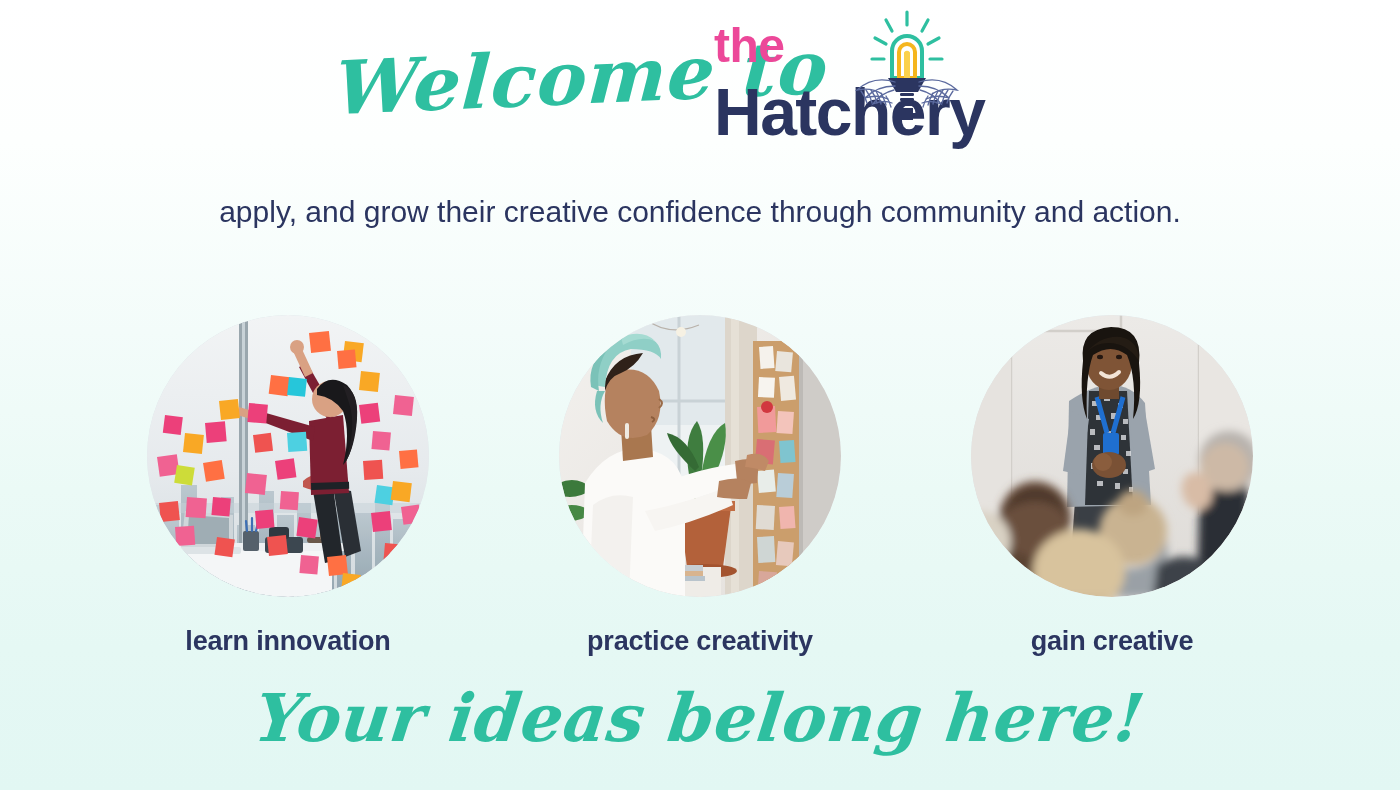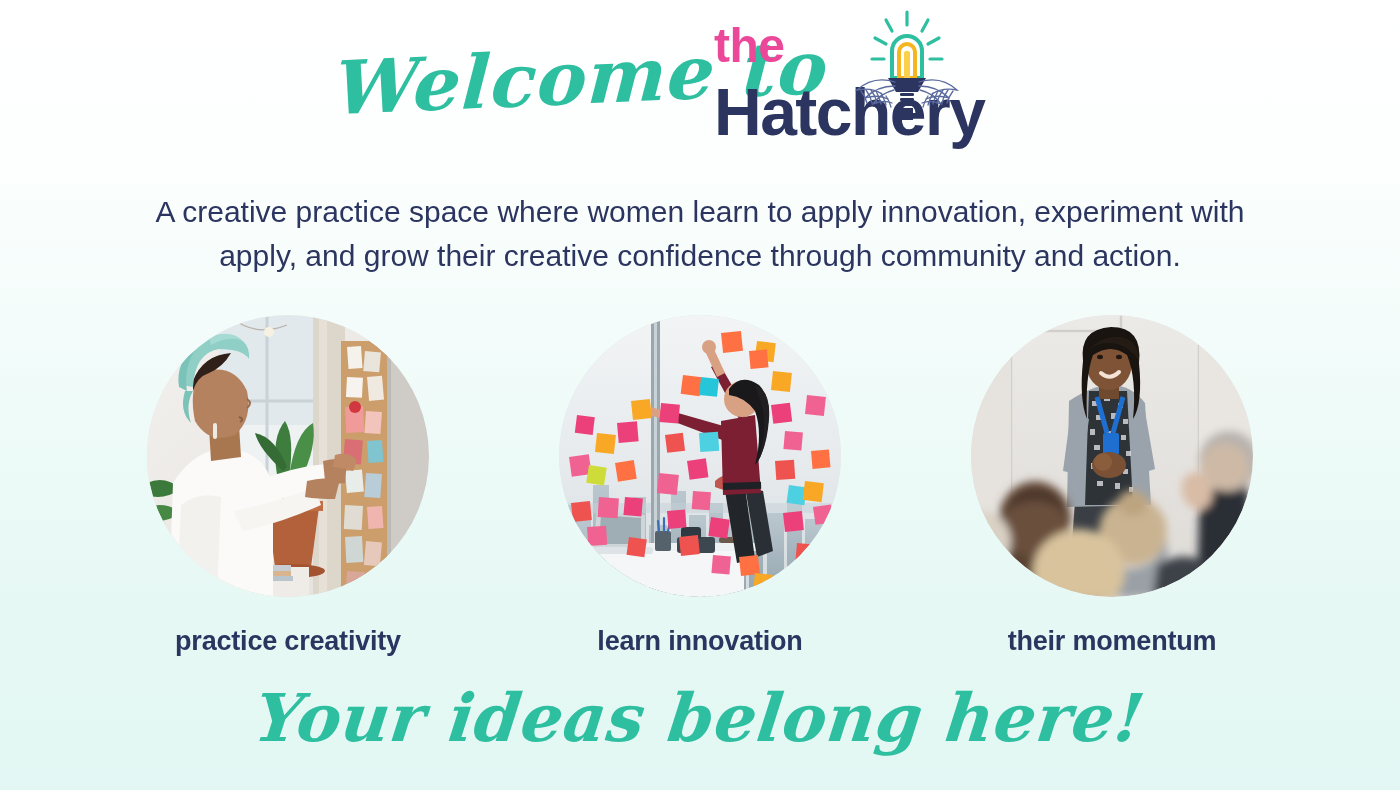--- a/index.html
+++ b/index.html
@@ -218,136 +218,24 @@
           <path d="M95 82 C92 86 90 90 89 95"></path>
           <path d="M90 83 C88 87 86 91 85 96"></path>
           <path d="M85 85 C83 89 81 93 80 97"></path>
           <path d="M80 88 C78 91 76 95 75 99"></path>
         </g>
       </svg>
     </div>
   </div>
 
   <div class="subtitle">
-    <div>A creative practice space where women learn to apply innovation, experiment with</div>
     <div>apply, and grow their creative confidence through community and action.</div>
   </div>
 
   <div class="cards">
-
-    <div class="card">
-      <div class="photo-circle">
-        <svg viewBox="0 0 282 282" xmlns="http://www.w3.org/2000/svg">
-          <defs>
-            <clipPath id="c2">
-                <circle cx="141" cy="141" r="141"></circle>
-              </clipPath>
-            <linearGradient id="wall2" x1="0" y1="0" x2="1" y2="1">
-              <stop offset="0%" stop-color="#f3f1ee"></stop>
-              <stop offset="100%" stop-color="#e3dfdb"></stop>
-            </linearGradient>
-          </defs>
-          <g clip-path="url(#c2)">
-            <rect width="282" height="282" fill="url(#wall2)"></rect>
-
-            <rect x="72" y="0" width="96" height="220" fill="#eef2f3"></rect>
-            <rect x="72" y="0" width="96" height="110" fill="#e2e9ec"></rect>
-            <g stroke="#c9d2d6" stroke-width="3" fill="none">
-              <line x1="72" y1="86" x2="168" y2="86"></line>
-              <line x1="72" y1="170" x2="168" y2="170"></line>
-              <line x1="120" y1="0" x2="120" y2="220"></line>
-            </g>
-            <rect x="68" y="212" width="104" height="10" fill="#ded9d3"></rect>
-
-            <g stroke="#b9b2aa" stroke-width="1.2" fill="none">
-              <path d="M86 4 Q110 22 140 10"></path>
-            </g>
-            <circle cx="122" cy="17" r="5" fill="#f6f1e3"></circle>
-
-            <rect x="166" y="0" width="32" height="282" fill="#ddd6cb"></rect>
-            <rect x="172" y="0" width="8" height="282" fill="#e8e2d8" opacity="0.8"></rect>
-
-            <rect x="236" y="0" width="46" height="282" fill="#cfccc8"></rect>
-            <rect x="236" y="0" width="8" height="282" fill="#bdbab6"></rect>
-
-            <rect x="194" y="26" width="46" height="256" fill="#cfa271"></rect>
-            <rect x="194" y="26" width="46" height="256" fill="#c79a68" opacity="0.5"></rect>
-
-            <g>
-              <rect x="200" y="32" width="14" height="22" fill="#f5f2ec" transform="rotate(-4 200 32)"></rect>
-              <rect x="218" y="36" width="16" height="20" fill="#e9e5dd" transform="rotate(5 218 36)"></rect>
-              <rect x="200" y="62" width="16" height="20" fill="#f7f4ef" transform="rotate(3 200 62)"></rect>
-              <rect x="220" y="62" width="15" height="24" fill="#efe9e0" transform="rotate(-5 220 62)"></rect>
-              <rect x="198" y="92" width="18" height="26" fill="#f19a9a" transform="rotate(-3 198 92)"></rect>
-              <rect x="219" y="96" width="16" height="22" fill="#f3c4bb" transform="rotate(4 219 96)"></rect>
-              <rect x="198" y="124" width="18" height="24" fill="#d96e74" transform="rotate(5 198 124)"></rect>
-              <rect x="220" y="126" width="15" height="22" fill="#7fc4cf" transform="rotate(-4 220 126)"></rect>
-              <rect x="198" y="156" width="17" height="22" fill="#e8ede9" transform="rotate(-5 198 156)"></rect>
-              <rect x="219" y="158" width="16" height="24" fill="#b9cdd8" transform="rotate(4 219 158)"></rect>
-              <rect x="198" y="190" width="18" height="24" fill="#e0dbd3" transform="rotate(3 198 190)"></rect>
-              <rect x="220" y="192" width="15" height="22" fill="#f0b5ae" transform="rotate(-4 220 192)"></rect>
-              <rect x="198" y="222" width="17" height="26" fill="#cfd6d4" transform="rotate(-3 198 222)"></rect>
-              <rect x="219" y="226" width="16" height="24" fill="#e7c9bc" transform="rotate(5 219 226)"></rect>
-              <rect x="200" y="256" width="18" height="24" fill="#d8a79a" transform="rotate(4 200 256)"></rect>
-            </g>
-            <circle cx="208" cy="92" r="6" fill="#d1373f"></circle>
-
-            <g>
-              <path d="M130 160 Q124 122 138 106 Q148 122 142 162 Z" fill="#3f7d3f"></path>
-              <path d="M142 162 Q148 118 166 108 Q170 132 154 164 Z" fill="#4a8f48"></path>
-              <path d="M136 156 Q112 134 108 118 Q128 122 140 152 Z" fill="#356b35"></path>
-              <rect x="134" y="158" width="4" height="34" fill="#5d8a4c"></rect>
-              <path d="M120 192 L172 192 L164 252 L128 252 Z" fill="#b3613a"></path>
-              <path d="M116 186 L176 186 L176 196 L116 196 Z" fill="#c26d44"></path>
-              <ellipse cx="146" cy="256" rx="32" ry="7" fill="#a3532f"></ellipse>
-            </g>
-
-            <g>
-              <path d="M0 168 Q18 160 34 174 Q16 186 0 180 Z" fill="#3c7a3c"></path>
-              <path d="M0 192 Q20 186 34 198 Q16 210 0 204 Z" fill="#478845"></path>
-            </g>
-
-            <rect x="92" y="252" width="70" height="30" fill="#efece7"></rect>
-            <rect x="96" y="250" width="48" height="6" fill="#c7cdd2"></rect>
-            <rect x="98" y="256" width="46" height="5" fill="#d8b48f"></rect>
-            <rect x="96" y="261" width="50" height="5" fill="#b9c4cc"></rect>
-
-            <g>
-
-              <path d="M22 282 L26 168 Q50 130 86 134 Q122 140 126 176 L126 282 Z" fill="#fbfaf8"></path>
-              <path d="M34 190 Q52 176 74 182 L70 282 L30 282 Z" fill="#f3f1ee"></path>
-
-              <path d="M96 172 Q140 152 186 148 L190 168 Q146 178 104 196 Z" fill="#fbfaf8"></path>
-              <path d="M176 146 Q192 142 200 146 L198 168 Q184 170 178 166 Z" fill="#b5825f"></path>
-              <path d="M188 140 Q204 136 210 146 L206 156 Q192 152 186 152 Z" fill="#c08a66"></path>
-
-              <path d="M86 196 Q128 188 168 172 L174 190 Q134 208 96 216 Z" fill="#f7f5f2"></path>
-              <path d="M160 166 Q182 160 192 168 L188 184 Q170 184 158 182 Z" fill="#b5825f"></path>
-
-              <path d="M62 112 L92 110 L94 142 L64 146 Z" fill="#a9774f"></path>
-
-              <path d="M52 58 Q86 46 100 76 Q106 104 88 120 Q62 130 48 106 Q42 78 52 58 Z" fill="#b5825f"></path>
-
-              <path d="M100 84 Q106 88 100 93" fill="none" stroke="#9a6a46" stroke-width="2"></path>
-              <path d="M92 102 Q98 104 93 107" fill="none" stroke="#8c5e3d" stroke-width="2"></path>
-
-              <path d="M46 66 Q56 40 84 38 Q76 52 62 58 Q50 62 46 76 Z" fill="#2f2119"></path>
-
-              <path d="M34 70 Q30 30 70 22 Q104 18 102 44 Q96 34 72 34 Q48 38 46 72 Z" fill="#8fcfc6"></path>
-              <path d="M32 72 Q28 46 50 32 Q36 52 40 76 Z" fill="#7bc2b8"></path>
-              <path d="M62 22 Q84 14 96 26 Q82 20 64 30 Z" fill="#a5dbd2"></path>
-              <path d="M38 76 Q32 96 44 108 Q38 90 46 76 Z" fill="#7bc2b8"></path>
-
-              <rect x="66" y="108" width="4" height="16" rx="2" fill="#efeae2"></rect>
-            </g>
-          </g>
-        </svg>
-      </div>
-      <div class="card-label">practice creativity</div>
-    </div>
 
     <div class="card">
       <div class="photo-circle">
         <svg viewBox="0 0 282 282" xmlns="http://www.w3.org/2000/svg">
           <defs>
             <clipPath id="c1">
                 <circle cx="141" cy="141" r="141"></circle>
               </clipPath>
             <linearGradient id="sky1" x1="0" y1="0" x2="0" y2="1">
               <stop offset="0%" stop-color="#f2f4f5"></stop>
@@ -471,20 +359,131 @@
           </g>
         </svg>
       </div>
       <div class="card-label">learn innovation</div>
     </div>
 
     <div class="card">
       <div class="photo-circle">
         <svg viewBox="0 0 282 282" xmlns="http://www.w3.org/2000/svg">
           <defs>
+            <clipPath id="c2">
+                <circle cx="141" cy="141" r="141"></circle>
+              </clipPath>
+            <linearGradient id="wall2" x1="0" y1="0" x2="1" y2="1">
+              <stop offset="0%" stop-color="#f3f1ee"></stop>
+              <stop offset="100%" stop-color="#e3dfdb"></stop>
+            </linearGradient>
+          </defs>
+          <g clip-path="url(#c2)">
+            <rect width="282" height="282" fill="url(#wall2)"></rect>
+
+            <rect x="72" y="0" width="96" height="220" fill="#eef2f3"></rect>
+            <rect x="72" y="0" width="96" height="110" fill="#e2e9ec"></rect>
+            <g stroke="#c9d2d6" stroke-width="3" fill="none">
+              <line x1="72" y1="86" x2="168" y2="86"></line>
+              <line x1="72" y1="170" x2="168" y2="170"></line>
+              <line x1="120" y1="0" x2="120" y2="220"></line>
+            </g>
+            <rect x="68" y="212" width="104" height="10" fill="#ded9d3"></rect>
+
+            <g stroke="#b9b2aa" stroke-width="1.2" fill="none">
+              <path d="M86 4 Q110 22 140 10"></path>
+            </g>
+            <circle cx="122" cy="17" r="5" fill="#f6f1e3"></circle>
+
+            <rect x="166" y="0" width="32" height="282" fill="#ddd6cb"></rect>
+            <rect x="172" y="0" width="8" height="282" fill="#e8e2d8" opacity="0.8"></rect>
+
+            <rect x="236" y="0" width="46" height="282" fill="#cfccc8"></rect>
+            <rect x="236" y="0" width="8" height="282" fill="#bdbab6"></rect>
+
+            <rect x="194" y="26" width="46" height="256" fill="#cfa271"></rect>
+            <rect x="194" y="26" width="46" height="256" fill="#c79a68" opacity="0.5"></rect>
+
+            <g>
+              <rect x="200" y="32" width="14" height="22" fill="#f5f2ec" transform="rotate(-4 200 32)"></rect>
+              <rect x="218" y="36" width="16" height="20" fill="#e9e5dd" transform="rotate(5 218 36)"></rect>
+              <rect x="200" y="62" width="16" height="20" fill="#f7f4ef" transform="rotate(3 200 62)"></rect>
+              <rect x="220" y="62" width="15" height="24" fill="#efe9e0" transform="rotate(-5 220 62)"></rect>
+              <rect x="198" y="92" width="18" height="26" fill="#f19a9a" transform="rotate(-3 198 92)"></rect>
+              <rect x="219" y="96" width="16" height="22" fill="#f3c4bb" transform="rotate(4 219 96)"></rect>
+              <rect x="198" y="124" width="18" height="24" fill="#d96e74" transform="rotate(5 198 124)"></rect>
+              <rect x="220" y="126" width="15" height="22" fill="#7fc4cf" transform="rotate(-4 220 126)"></rect>
+              <rect x="198" y="156" width="17" height="22" fill="#e8ede9" transform="rotate(-5 198 156)"></rect>
+              <rect x="219" y="158" width="16" height="24" fill="#b9cdd8" transform="rotate(4 219 158)"></rect>
+              <rect x="198" y="190" width="18" height="24" fill="#e0dbd3" transform="rotate(3 198 190)"></rect>
+              <rect x="220" y="192" width="15" height="22" fill="#f0b5ae" transform="rotate(-4 220 192)"></rect>
+              <rect x="198" y="222" width="17" height="26" fill="#cfd6d4" transform="rotate(-3 198 222)"></rect>
+              <rect x="219" y="226" width="16" height="24" fill="#e7c9bc" transform="rotate(5 219 226)"></rect>
+              <rect x="200" y="256" width="18" height="24" fill="#d8a79a" transform="rotate(4 200 256)"></rect>
+            </g>
+            <circle cx="208" cy="92" r="6" fill="#d1373f"></circle>
+
+            <g>
+              <path d="M130 160 Q124 122 138 106 Q148 122 142 162 Z" fill="#3f7d3f"></path>
+              <path d="M142 162 Q148 118 166 108 Q170 132 154 164 Z" fill="#4a8f48"></path>
+              <path d="M136 156 Q112 134 108 118 Q128 122 140 152 Z" fill="#356b35"></path>
+              <rect x="134" y="158" width="4" height="34" fill="#5d8a4c"></rect>
+              <path d="M120 192 L172 192 L164 252 L128 252 Z" fill="#b3613a"></path>
+              <path d="M116 186 L176 186 L176 196 L116 196 Z" fill="#c26d44"></path>
+              <ellipse cx="146" cy="256" rx="32" ry="7" fill="#a3532f"></ellipse>
+            </g>
+
+            <g>
+              <path d="M0 168 Q18 160 34 174 Q16 186 0 180 Z" fill="#3c7a3c"></path>
+              <path d="M0 192 Q20 186 34 198 Q16 210 0 204 Z" fill="#478845"></path>
+            </g>
+
+            <rect x="92" y="252" width="70" height="30" fill="#efece7"></rect>
+            <rect x="96" y="250" width="48" height="6" fill="#c7cdd2"></rect>
+            <rect x="98" y="256" width="46" height="5" fill="#d8b48f"></rect>
+            <rect x="96" y="261" width="50" height="5" fill="#b9c4cc"></rect>
+
+            <g>
+
+              <path d="M22 282 L26 168 Q50 130 86 134 Q122 140 126 176 L126 282 Z" fill="#fbfaf8"></path>
+              <path d="M34 190 Q52 176 74 182 L70 282 L30 282 Z" fill="#f3f1ee"></path>
+
+              <path d="M96 172 Q140 152 186 148 L190 168 Q146 178 104 196 Z" fill="#fbfaf8"></path>
+              <path d="M176 146 Q192 142 200 146 L198 168 Q184 170 178 166 Z" fill="#b5825f"></path>
+              <path d="M188 140 Q204 136 210 146 L206 156 Q192 152 186 152 Z" fill="#c08a66"></path>
+
+              <path d="M86 196 Q128 188 168 172 L174 190 Q134 208 96 216 Z" fill="#f7f5f2"></path>
+              <path d="M160 166 Q182 160 192 168 L188 184 Q170 184 158 182 Z" fill="#b5825f"></path>
+
+              <path d="M62 112 L92 110 L94 142 L64 146 Z" fill="#a9774f"></path>
+
+              <path d="M52 58 Q86 46 100 76 Q106 104 88 120 Q62 130 48 106 Q42 78 52 58 Z" fill="#b5825f"></path>
+
+              <path d="M100 84 Q106 88 100 93" fill="none" stroke="#9a6a46" stroke-width="2"></path>
+              <path d="M92 102 Q98 104 93 107" fill="none" stroke="#8c5e3d" stroke-width="2"></path>
+
+              <path d="M46 66 Q56 40 84 38 Q76 52 62 58 Q50 62 46 76 Z" fill="#2f2119"></path>
+
+              <path d="M34 70 Q30 30 70 22 Q104 18 102 44 Q96 34 72 34 Q48 38 46 72 Z" fill="#8fcfc6"></path>
+              <path d="M32 72 Q28 46 50 32 Q36 52 40 76 Z" fill="#7bc2b8"></path>
+              <path d="M62 22 Q84 14 96 26 Q82 20 64 30 Z" fill="#a5dbd2"></path>
+              <path d="M38 76 Q32 96 44 108 Q38 90 46 76 Z" fill="#7bc2b8"></path>
+
+              <rect x="66" y="108" width="4" height="16" rx="2" fill="#efeae2"></rect>
+            </g>
+          </g>
+        </svg>
+      </div>
+      <div class="card-label">practice creativity</div>
+    </div>
+
+    <div class="card">
+      <div class="photo-circle">
+        <svg viewBox="0 0 282 282" xmlns="http://www.w3.org/2000/svg">
+          <defs>
             <clipPath id="c3">
                 <circle cx="141" cy="141" r="141"></circle>
               </clipPath>
             <linearGradient id="wall3" x1="0" y1="0" x2="0" y2="1">
               <stop offset="0%" stop-color="#eceae7"></stop>
               <stop offset="100%" stop-color="#dedbd7"></stop>
             </linearGradient>
             <filter id="blur3">
                 <feGaussianBlur stdDeviation="4"></feGaussianBlur>
               </filter>
@@ -571,20 +570,20 @@
               <path d="M-20 254 Q0 272 30 260 L32 282 L-20 282 Z" fill="#e8e6e2"></path>
 
               <ellipse cx="108" cy="256" rx="46" ry="42" fill="#d8c39d"></ellipse>
               <path d="M62 272 Q86 296 134 286 L140 282 L60 282 Z" fill="#cbb691"></path>
 
               <path d="M186 250 Q212 234 236 248 L240 282 L182 282 Z" fill="#3c434a"></path>
             </g>
           </g>
         </svg>
       </div>
-      <div class="card-label">their momentum</div>
+      <div class="card-label">gain creative</div>
     </div>
 
   </div>
 
   <div class="tagline">Your ideas belong here!</div>
 
 </div>
 
 </body></html>

